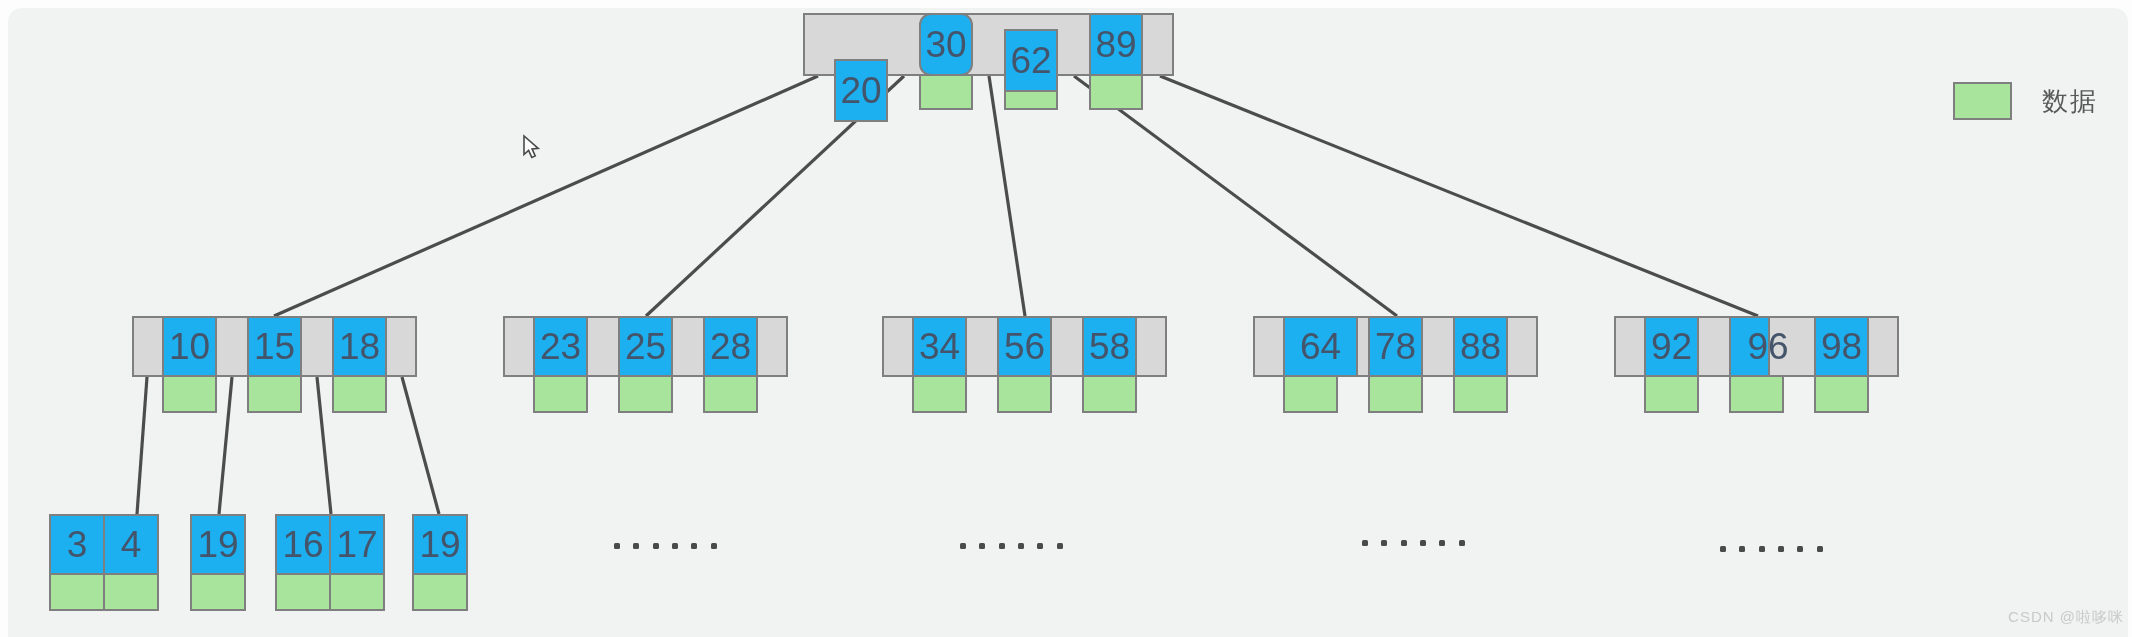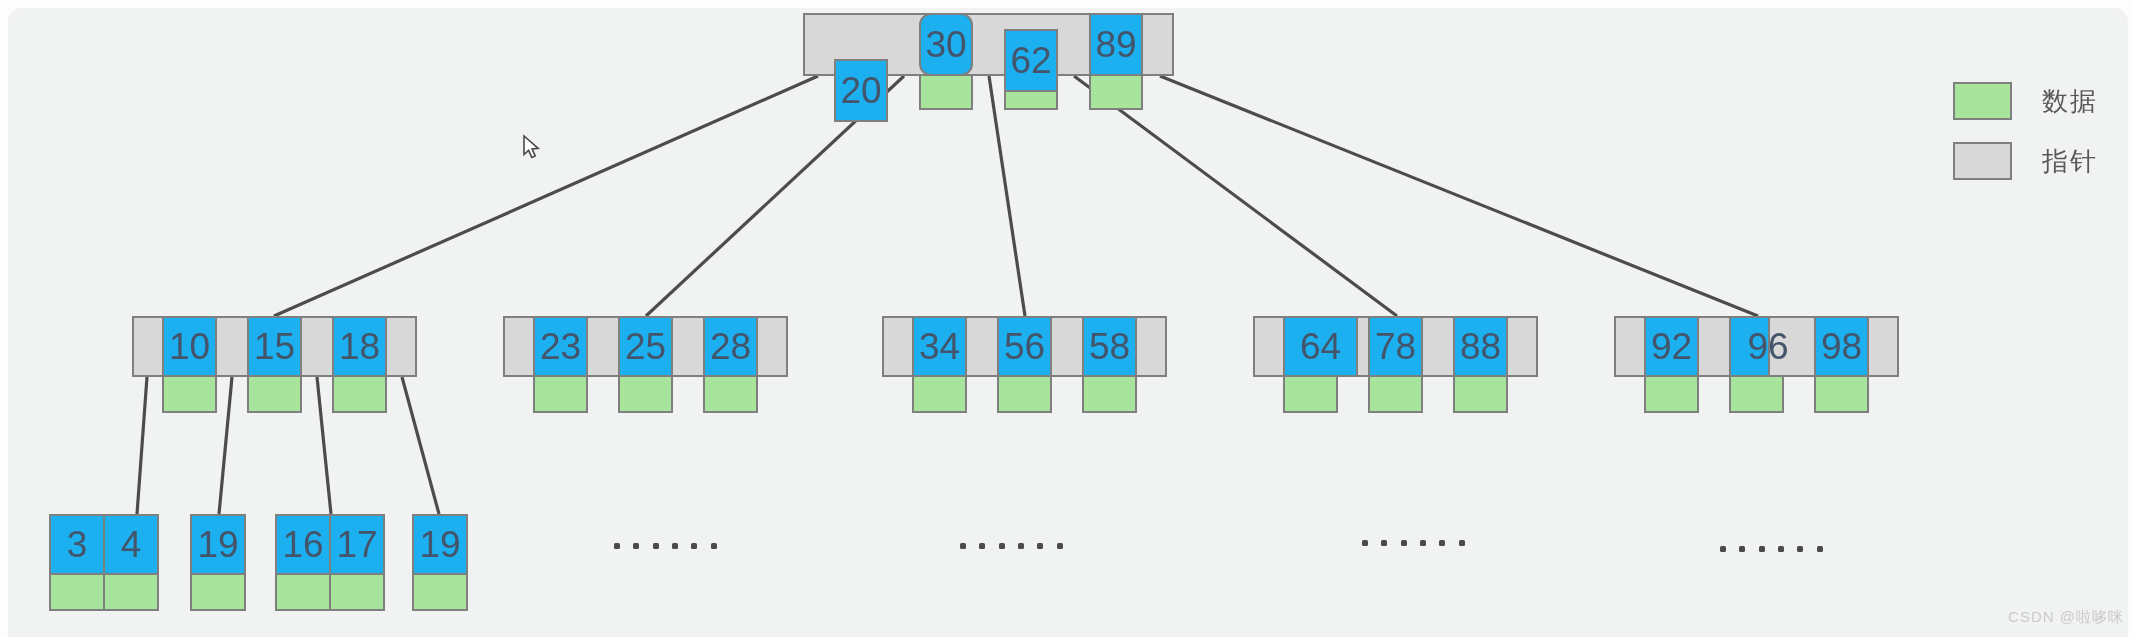--- a/index.html
+++ b/index.html
@@ -160,24 +160,20 @@
       <div class="dot" style="left: 1777.9px; top: 546px;"></div>
       <div class="dot" style="left: 1797.2px; top: 546px;"></div>
       <div class="dot" style="left: 1816.5px; top: 546px;"></div>
     </div>
 
   <div class="legend">
     <div class="legend-row">
       <span class="swatch green"></span>
       <span class="legend-label">数据</span>
     </div>
-    <div class="legend-row">
-      <span class="swatch gray"></span>
-      <span class="legend-label">指针</span>
-    </div>
   </div>
 
   <div class="watermark">CSDN @啦哆咪</div>
 
   <svg id="cursor" width="28" height="30" viewBox="0 0 28 30" style="left: 517px; top: 130px;">
     <path d="M 7 6 L 7 24.5 L 11.6 20.3 L 14.8 27.4 L 18.2 25.9 L 15.1 18.9 L 21.2 18.4 Z" fill="#fdfdfd" stroke="#4a4a4a" stroke-width="1.6" stroke-linejoin="miter"></path>
   </svg>
 </div>
 
 </body></html>

